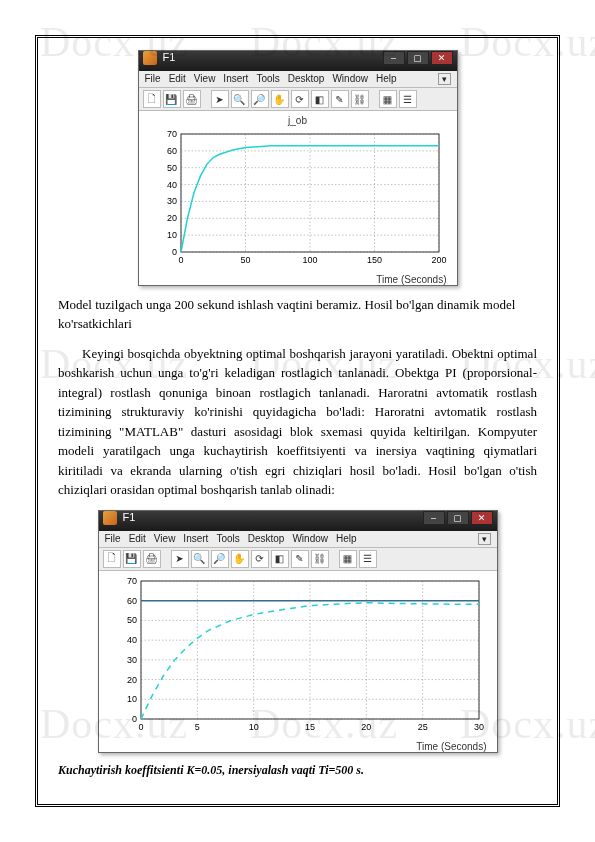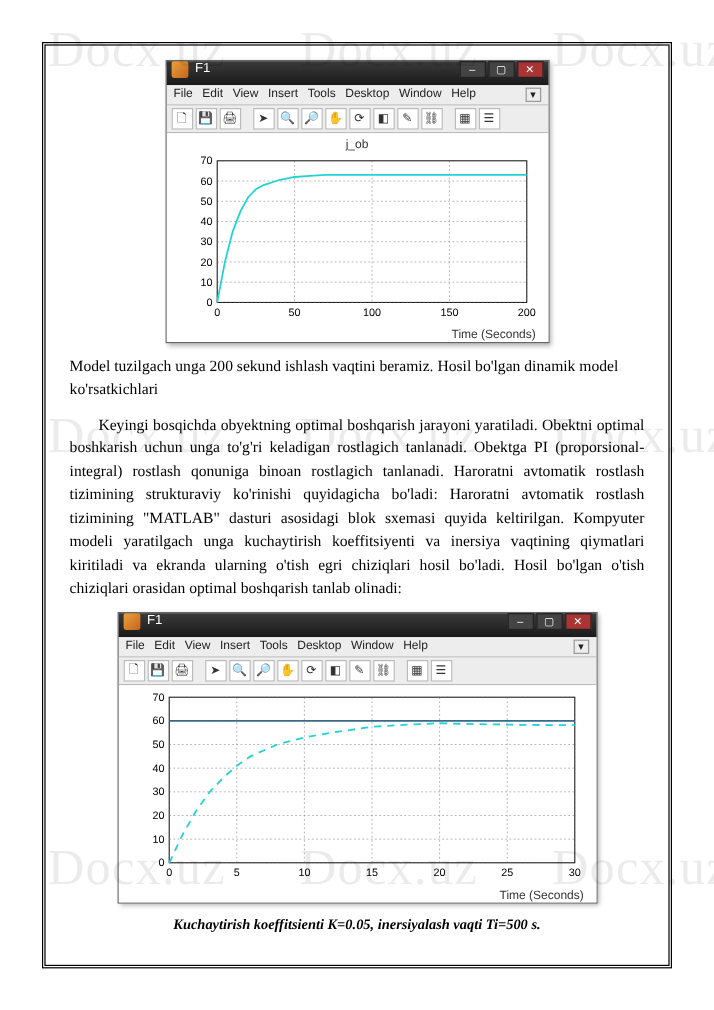--- a/index.html
+++ b/index.html
@@ -138,21 +138,21 @@
     margin: 6px 0 8px 0;
   }
   .para {
     text-align: justify;
     text-indent: 24px;
     font-size: 13px;
     line-height: 1.5;
     margin-bottom: 10px;
   }
   .figcaption {
-    text-align: center;
+    text-align: left;
     font-style: italic;
     font-weight: bold;
     font-size: 12px;
     margin-top: 6px;
   }
 </style>
 </head>
 <body>
 
 <div class="watermark wm-tl">Docx.uz</div>

